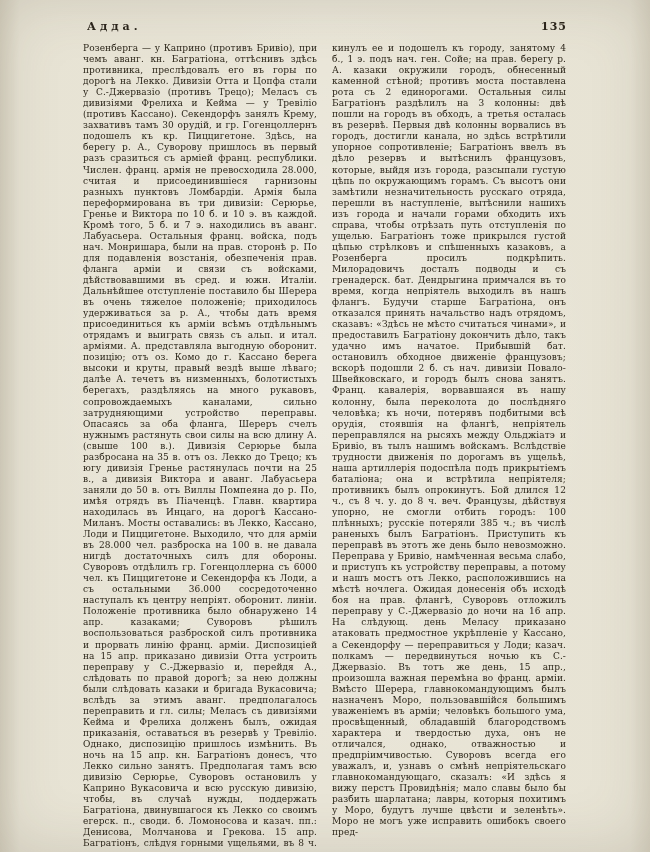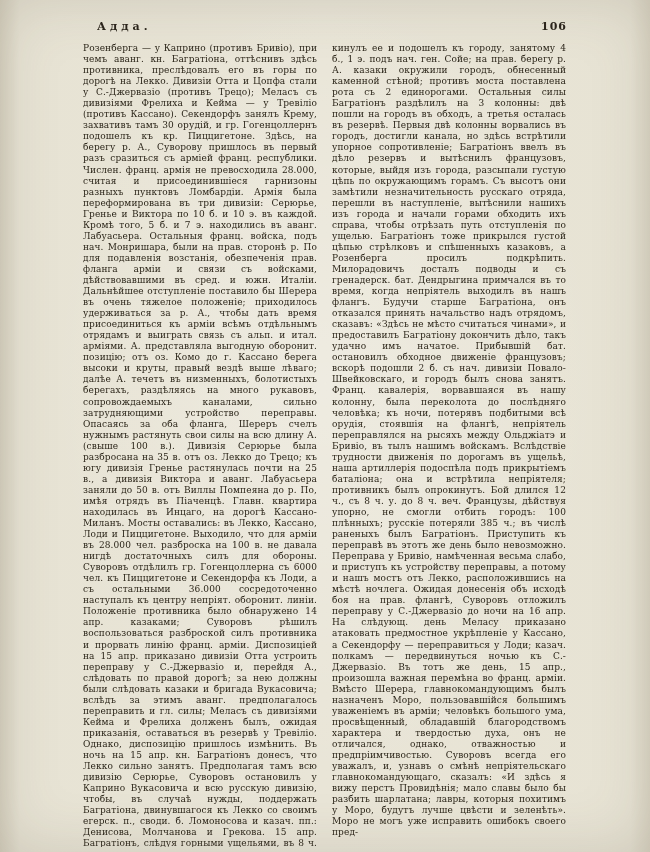--- a/index.html
+++ b/index.html
@@ -33,21 +33,21 @@
     width: 484px;
   }
   .running-header {
     display: flex;
     justify-content: space-between;
     align-items: baseline;
     font-size: 11px;
     height: 16px;
   }
   .head-title {
-    margin-left: 14px;
+    margin-left: 4px;
     letter-spacing: 4px;
     font-weight: bold;
   }
   .page-num {
     font-weight: bold;
     letter-spacing: 1px;
   }
   .columns {
     display: flex;
     gap: 15px;
@@ -65,21 +65,21 @@
     color: #2b2519;
   }
 </style>
 </head>
 <body>
 
 <div class="page-inner">
 
   <div class="running-header">
     <span class="head-title">Адда.</span>
-    <span class="page-num">106</span>
+    <span class="page-num">135</span>
   </div>
 
   <div class="columns">
     <div class="col">Розенберга — у Каприно (противъ Бривіо), при чемъ аванг. кн. Багратіона, оттѣснивъ здѣсь противника, преслѣдовалъ его въ горы по дорогѣ на Лекко. Дивизіи Отта и Цопфа стали у С.-Джервазіо (противъ Трецо); Меласъ съ дивизіями Фрелиха и Кейма — у Тревіліо (противъ Кассано). Секендорфъ занялъ Крему, захвативъ тамъ 30 орудій, и гр. Гогенцоллернъ подошелъ къ кр. Пиццигетоне. Здѣсь, на берегу р. А., Суворову пришлось въ первый разъ сразиться съ арміей франц. республики. Числен. франц. армія не превосходила 28.000, считая и присоединившіеся гарнизоны разныхъ пунктовъ Ломбардіи. Армія была переформирована въ три дивизіи: Серюрье, Гренье и Виктора по 10 б. и 10 э. въ каждой. Кромѣ того, 5 б. и 7 э. находились въ аванг. Лабуасьера. Остальныя франц. войска, подъ нач. Монришара, были на прав. сторонѣ р. По для подавленія возстанія, обезпеченія прав. фланга арміи и связи съ войсками, дѣйствовавшими въ сред. и южн. Италіи. Дальнѣйшее отступленіе поставило бы Шерера въ очень тяжелое положеніе; приходилось удерживаться за р. А., чтобы дать время присоединиться къ арміи всѣмъ отдѣльнымъ отрядамъ и выиграть связь съ альп. и итал. арміями. А. представляла выгодную оборонит. позицію; отъ оз. Комо до г. Кассано берега высоки и круты, правый вездѣ выше лѣваго; далѣе А. течетъ въ низменныхъ, болотистыхъ берегахъ, раздѣляясь на много рукавовъ, сопровождаемыхъ каналами, сильно затрудняющими устройство переправы. Опасаясь за оба фланга, Шереръ счелъ нужнымъ растянуть свои силы на всю длину А. (свыше 100 в.). Дивизія Серюрье была разбросана на 35 в. отъ оз. Лекко до Трецо; къ югу дивизія Гренье растянулась почти на 25 в., а дивизія Виктора и аванг. Лабуасьера заняли до 50 в. отъ Виллы Помпеяна до р. По, имѣя отрядъ въ Піаченцѣ. Главн. квартира находилась въ Инцаго, на дорогѣ Кассано-Миланъ. Мосты оставались: въ Лекко, Кассано, Лоди и Пиццигетоне. Выходило, что для арміи въ 28.000 чел. разброска на 100 в. не давала нигдѣ достаточныхъ силъ для обороны. Суворовъ отдѣлилъ гр. Гогенцоллерна съ 6000 чел. къ Пиццигетоне и Секендорфа къ Лоди, а съ остальными 36.000 сосредоточенно наступалъ къ центру непріят. оборонит. линіи. Положеніе противника было обнаружено 14 апр. казаками; Суворовъ рѣшилъ воспользоваться разброской силъ противника и прорвать линію франц. арміи. Диспозиціей на 15 апр. приказано дивизіи Отта устроить переправу у С.-Джервазіо и, перейдя А., слѣдовать по правой дорогѣ; за нею должны были слѣдовать казаки и бригада Вукасовича; вслѣдъ за этимъ аванг. предполагалось переправить и гл. силы; Меласъ съ дивизіями Кейма и Фрелиха долженъ былъ, ожидая приказанія, оставаться въ резервѣ у Тревіліо. Однако, диспозицію пришлось измѣнить. Въ ночь на 15 апр. кн. Багратіонъ донесъ, что Лекко сильно занятъ. Предполагая тамъ всю дивизію Серюрье, Суворовъ остановилъ у Каприно Вукасовича и всю русскую дивизію, чтобы, въ случаѣ нужды, поддержать Багратіона, двинувшагося къ Лекко со своимъ егерск. п., своди. б. Ломоносова и казач. пп.: Денисова, Молчанова и Грекова. 15 апр. Багратіонъ, слѣдуя горными ущельями, въ 8 ч. у. встрѣтилъ вер. за 4 до Лекко небольшую передовую часть противника, опро-</div>
     <div class="col">кинулъ ее и подошелъ къ городу, занятому 4 б., 1 э. подъ нач. ген. Сойе; на прав. берегу р. А. казаки окружили городъ, обнесенный каменной стѣной; противъ моста поставлена рота съ 2 единорогами. Остальныя силы Багратіонъ раздѣлилъ на 3 колонны: двѣ пошли на городъ въ обходъ, а третья осталась въ резервѣ. Первыя двѣ колонны ворвались въ городъ, достигли канала, но здѣсь встрѣтили упорное сопротивленіе; Багратіонъ ввелъ въ дѣло резервъ и вытѣснилъ французовъ, которые, выйдя изъ города, разсыпали густую цѣпь по окружающимъ горамъ. Съ высотъ они замѣтили незначительность русскаго отряда, перешли въ наступленіе, вытѣснили нашихъ изъ города и начали горами обходить ихъ справа, чтобы отрѣзать путь отступленія по ущелью. Багратіонъ тоже прикрылся густой цѣпью стрѣлковъ и спѣшенныхъ казаковъ, а Розенберга просилъ подкрѣпить. Милорадовичъ досталъ подводы и съ гренадерск. бат. Дендрыгина примчался въ то время, когда непріятель выходилъ въ нашъ флангъ. Будучи старше Багратіона, онъ отказался принять начальство надъ отрядомъ, сказавъ: «Здѣсь не мѣсто считаться чинами», и предоставилъ Багратіону докончить дѣло, такъ удачно имъ начатое. Прибывшій бат. остановилъ обходное движеніе французовъ; вскорѣ подошли 2 б. съ нач. дивизіи Повало-Швейковскаго, и городъ былъ снова занятъ. Франц. кавалерія, ворвавшаяся въ нашу колонну, была переколота до послѣдняго человѣка; къ ночи, потерявъ подбитыми всѣ орудія, стоявшія на флангѣ, непріятель переправлялся на рысяхъ между Ольджіатэ и Бривіо, въ тылъ нашимъ войскамъ. Вслѣдствіе трудности движенія по дорогамъ въ ущельѣ, наша артиллерія подоспѣла подъ прикрытіемъ баталіона; она и встрѣтила непріятеля; противникъ былъ опрокинутъ. Бой длился 12 ч., съ 8 ч. у. до 8 ч. веч. Французы, дѣйствуя упорно, не смогли отбить городъ: 100 плѣнныхъ; русскіе потеряли 385 ч.; въ числѣ раненыхъ былъ Багратіонъ. Приступить къ переправѣ въ этотъ же день было невозможно. Переправа у Бривіо, намѣченная весьма слабо, и приступъ къ устройству переправы, а потому и нашъ мостъ отъ Лекко, расположившись на мѣстѣ ночлега. Ожидая донесенія объ исходѣ боя на прав. флангѣ, Суворовъ отложилъ переправу у С.-Джервазіо до ночи на 16 апр. На слѣдующ. день Меласу приказано атаковать предмостное укрѣпленіе у Кассано, а Секендорфу — переправиться у Лоди; казач. полкамъ — передвинуться ночью къ С.-Джервазіо. Въ тотъ же день, 15 апр., произошла важная перемѣна во франц. арміи. Вмѣсто Шерера, главнокомандующимъ былъ назначенъ Моро, пользовавшійся большимъ уваженіемъ въ арміи; человѣкъ большого ума, просвѣщенный, обладавшій благородствомъ характера и твердостью духа, онъ не отличался, однако, отважностью и предпріимчивостью. Суворовъ всегда его уважалъ, и, узнавъ о смѣнѣ непріятельскаго главнокомандующаго, сказалъ: «И здѣсь я вижу перстъ Провидѣнія; мало славы было бы разбить шарлатана; лавры, которыя похитимъ у Моро, будутъ лучше цвѣсти и зеленѣть». Моро не могъ уже исправить ошибокъ своего пред-</div>
   </div>
 
 </div>
 
 </body></html>

